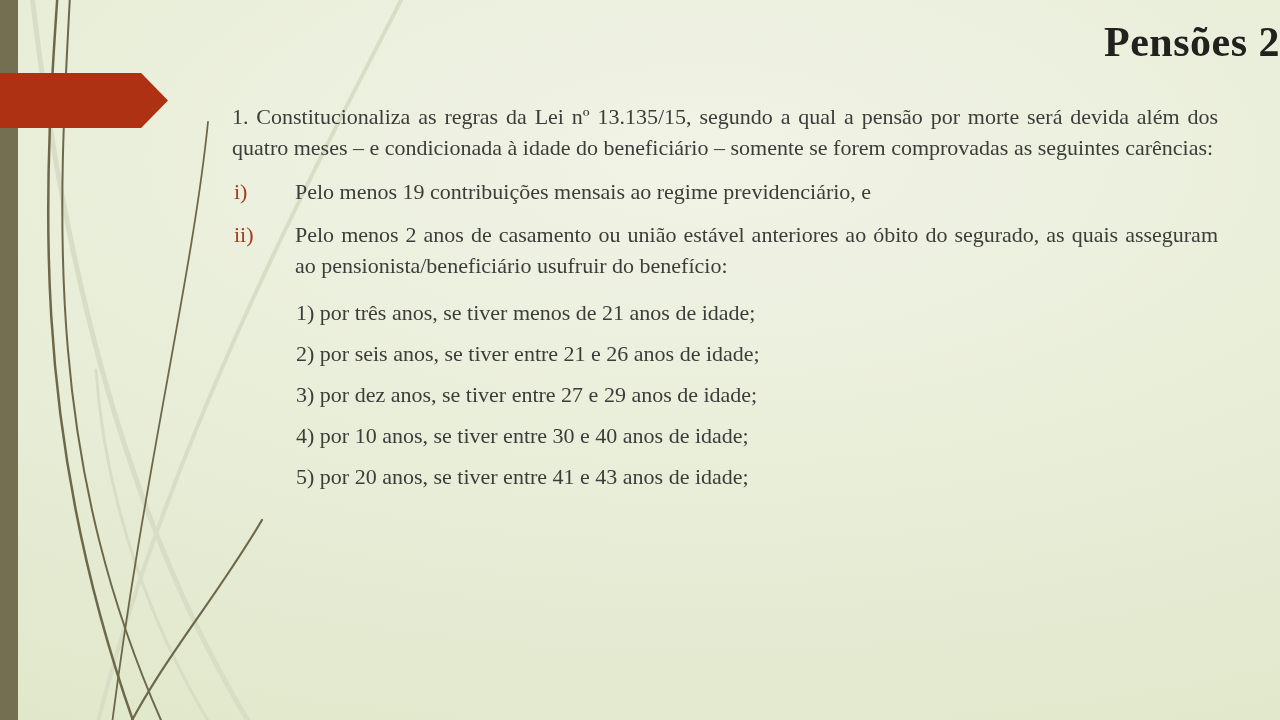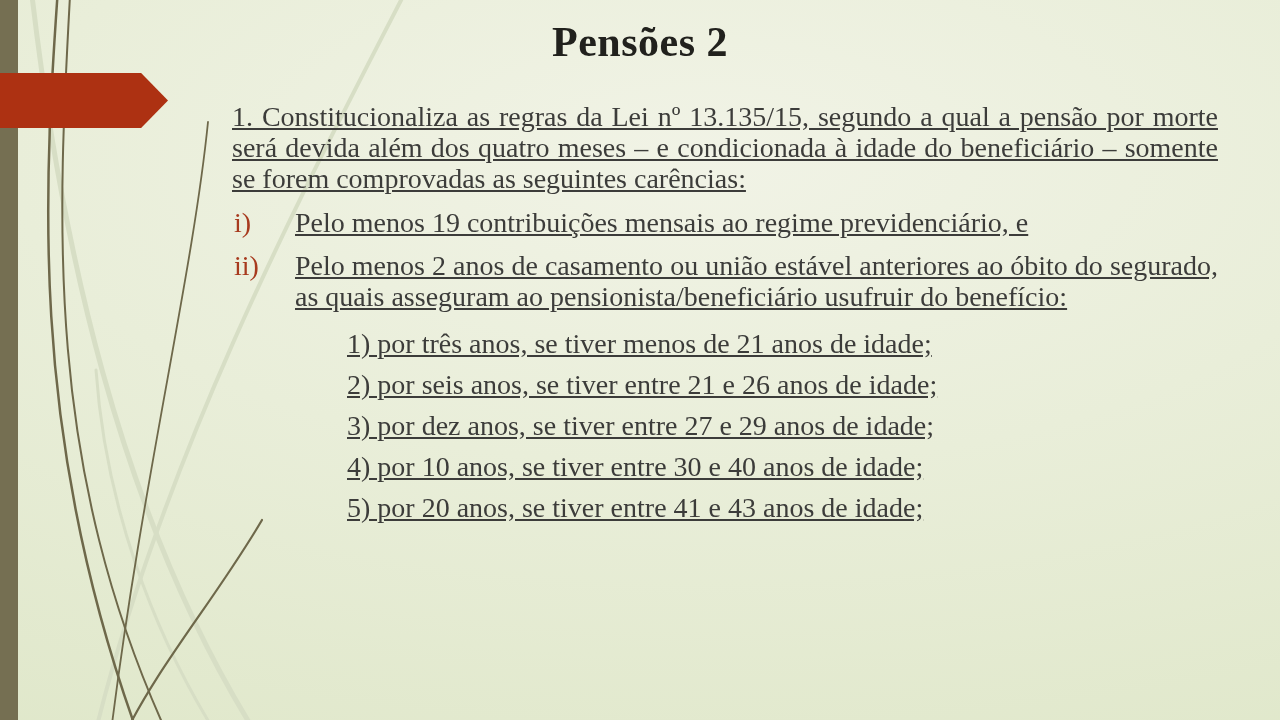--- a/index.html
+++ b/index.html
@@ -19,36 +19,36 @@
     position:absolute;left:0;top:0;width:18px;height:720px;
     background:var(--sidebar,#756f52);
   }
   .arrow{
     position:absolute;left:0;top:73px;width:168px;height:55px;
     background:var(--arrow,#ad3112);
     clip-path:polygon(0 0, 84% 0, 100% 50%, 84% 100%, 0 100%);
   }
   .title{
     position:absolute;top:18px;left:0;width:1280px;margin:0;
-    text-align:center;font-size:42px;font-weight:700;
+    text-align:right;font-size:42px;font-weight:700;
     letter-spacing:0.5px;color:var(--title-text,#21211d);
   }
   .content{
     position:absolute;left:232px;top:101px;width:986px;
-    font-size:28px;line-height:31px;color:var(--body-text,#3c3c3a);text-decoration:underline;
+    font-size:22px;line-height:31px;color:var(--body-text,#3c3c3a);
   }
   .para{margin:0 0 13px 0;text-align:justify;text-justify:inter-word;}
   .ritem{position:relative;padding-left:63px;margin:0 0 12px 0;}
   .ritem .marker{
     position:absolute;left:2px;top:0;
     color:var(--marker,#a73a1e);
   }
   .ritem .rtext{display:block;}
   .ritem.justify .rtext{text-align:justify;text-justify:inter-word;}
-  .sublist{margin-left:115px;padding-top:4px;}
+  .sublist{margin-left:64px;padding-top:4px;}
   .sub{margin:0 0 10px 0;line-height:31px;}
 </style>
 </head>
 <body>
 
 <div class="slide">
 
   <svg class="deco" viewBox="0 0 1280 720" xmlns="http://www.w3.org/2000/svg">
     <path class="light" d="M432,-60 C330,140 170,430 96,730" stroke-width="4"></path>
     <path class="light" d="M28,-40 C58,240 120,520 260,740" stroke-width="5"></path>

